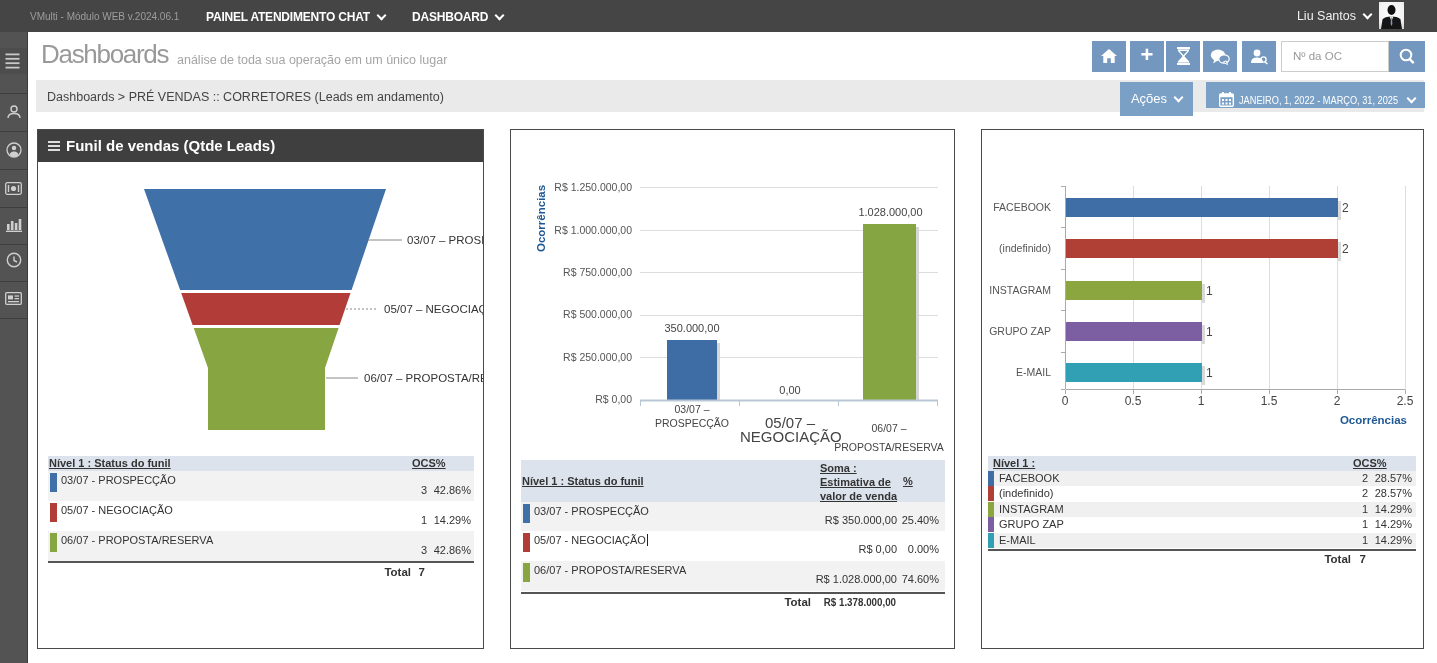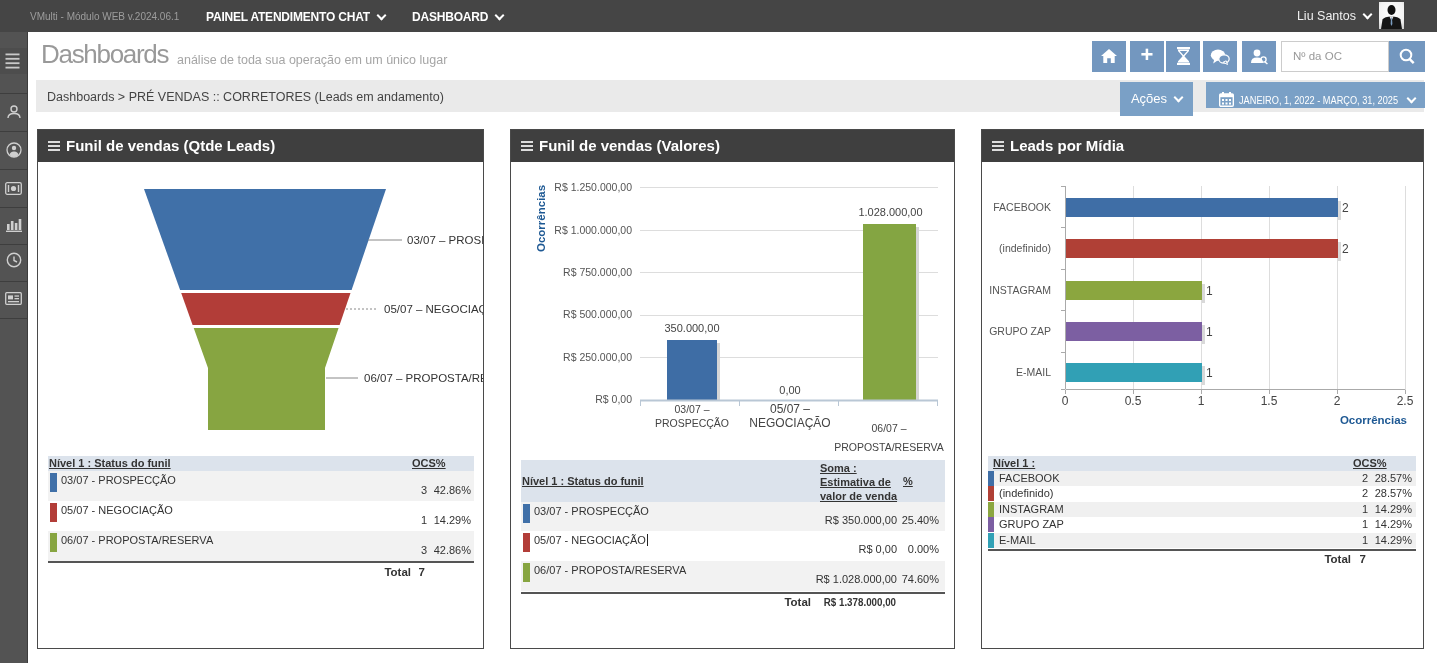--- a/index.html
+++ b/index.html
@@ -234,21 +234,20 @@
     <div class="rlab" style="left:13px;top:3px;">06/07 - PROPOSTA/RESERVA</div>
     <div class="rval" style="right:47px;top:13px;">3</div>
     <div class="rval" style="right:3px;top:13px;">42.86%</div>
   </div>
   <div class="totline" style="left:10px; top:431px; width:426px;"></div>
   <div class="tot" style="right:72px; top:436px;">Total</div>
   <div class="tot" style="right:58px; top:436px;">7</div>
 </div>
 
 <div class="panel" id="p2">
-  <div class="phead"><span class="bars"><i></i><i></i><i></i></span>Funil de vendas (Valores)</div>
 
   <div class="ctext" style="right:322px; top:51px;  text-align:left;">R$ 1.250.000,00</div>
   <div class="ctext" style="right:322px; top:94px;  text-align:right;">R$ 1.000.000,00</div>
   <div class="ctext" style="right:322px; top:136px; text-align:right;">R$ 750.000,00</div>
   <div class="ctext" style="right:322px; top:178px; ">R$ 500.000,00</div>
   <div class="ctext" style="right:322px; top:221px; text-align:right;">R$ 250.000,00</div>
   <div class="ctext" style="right:322px; top:263px; text-align:right;">R$ 0,00</div>
   <div style="position:absolute; left:24px; top:122px; font-size:11.5px; font-weight:bold; color:#1d5893; white-space:nowrap; transform:rotate(-90deg); transform-origin:0 0;">Ocorrências</div>
   <svg width="443" height="310" viewBox="0 0 443 310" style="position:absolute; left:0; top:0;">
     <g stroke="#ddd" stroke-width="1">
@@ -267,21 +266,21 @@
       <line x1="129.5" y1="271" x2="129.5" y2="276"></line>
       <line x1="228.5" y1="271" x2="228.5" y2="276"></line>
       <line x1="327.5" y1="271" x2="327.5" y2="276"></line>
       <line x1="426.5" y1="271" x2="426.5" y2="276"></line>
     </g>
   </svg>
   <div class="cval" style="left:131px; top:192px; width:100px; font-size:11px;">350.000,00</div>
   <div class="cval" style="left:229px; top:254px; width:100px; font-size:11px;">0,00</div>
   <div class="cval" style="left:322px; top:76px; width:115px; font-size:11px;">1.028.000,00</div>
   <div class="cval" style="left:131px; top:273px; width:100px; font-size:10.5px; line-height:13.5px;">03/07 –<br>PROSPECÇÃO</div>
-  <div class="cval" style="left:229px; top:273px; width:100px; font-size:12px; line-height:13.5px;">05/07 –<br>NEGOCIAÇÃO</div>
+  <div class="cval" style="left:229px; top:286px; width:100px; font-size:15px; line-height:13.5px;">05/07 –<br>NEGOCIAÇÃO</div>
   <div class="cval" style="left:313px; top:273px; width:130px; font-size:10.5px; line-height:19px;margin-top:16px;">06/07 –<br>PROPOSTA/RESERVA</div>
 
   <div class="thead" style="left:10px; top:330px; width:424px; height:42px;">
     <u style="position:absolute;left:1px;top:15px;">Nível 1 : Status do funil</u>
     <div style="position:absolute;left:299px;top:1px; line-height:14px;"><u>Soma :</u><br><u>Estimativa de</u><br><u>valor de venda</u></div>
     <u style="position:absolute;left:382px;top:15px;">%</u>
   </div>
   <div class="trow" style="left:10px; top:372px; width:424px; height:29px; background:#f2f2f2;">
     <div class="sw" style="left:2px;top:2px;width:7px;height:19px;background:#4070a8;"></div>
     <div class="rlab" style="left:13px;top:3px;">03/07 - PROSPECÇÃO</div>
@@ -299,21 +298,20 @@
     <div class="rlab" style="left:13px;top:3px;">06/07 - PROPOSTA/RESERVA</div>
     <div class="rval" style="right:48px;top:12px;">R$ 1.028.000,00</div>
     <div class="rval" style="right:6px;top:12px;">74.60%</div>
   </div>
   <div class="totline" style="left:10px; top:462px; width:424px;"></div>
   <div class="tot" style="right:143px; top:466px;">Total</div>
   <div class="tot" style="right:58px; top:466px; transform:scaleX(0.85); transform-origin:100% 50%;">R$ 1.378.000,00</div>
 </div>
 
 <div class="panel" id="p3">
-  <div class="phead"><span class="bars"><i></i><i></i><i></i></span>Leads por Mídia</div>
 
   <svg width="441" height="310" viewBox="0 0 441 310" style="position:absolute; left:0; top:0;">
     <g stroke="#ddd" stroke-width="1">
       <line x1="151.5" y1="56" x2="151.5" y2="259"></line>
       <line x1="219.5" y1="56" x2="219.5" y2="259"></line>
       <line x1="287.5" y1="56" x2="287.5" y2="259"></line>
       <line x1="355.5" y1="56" x2="355.5" y2="259"></line>
       <line x1="423.5" y1="56" x2="423.5" y2="259"></line>
     </g>
     <line x1="83.5" y1="56" x2="83.5" y2="259" stroke="#aaa" stroke-width="1"></line>

